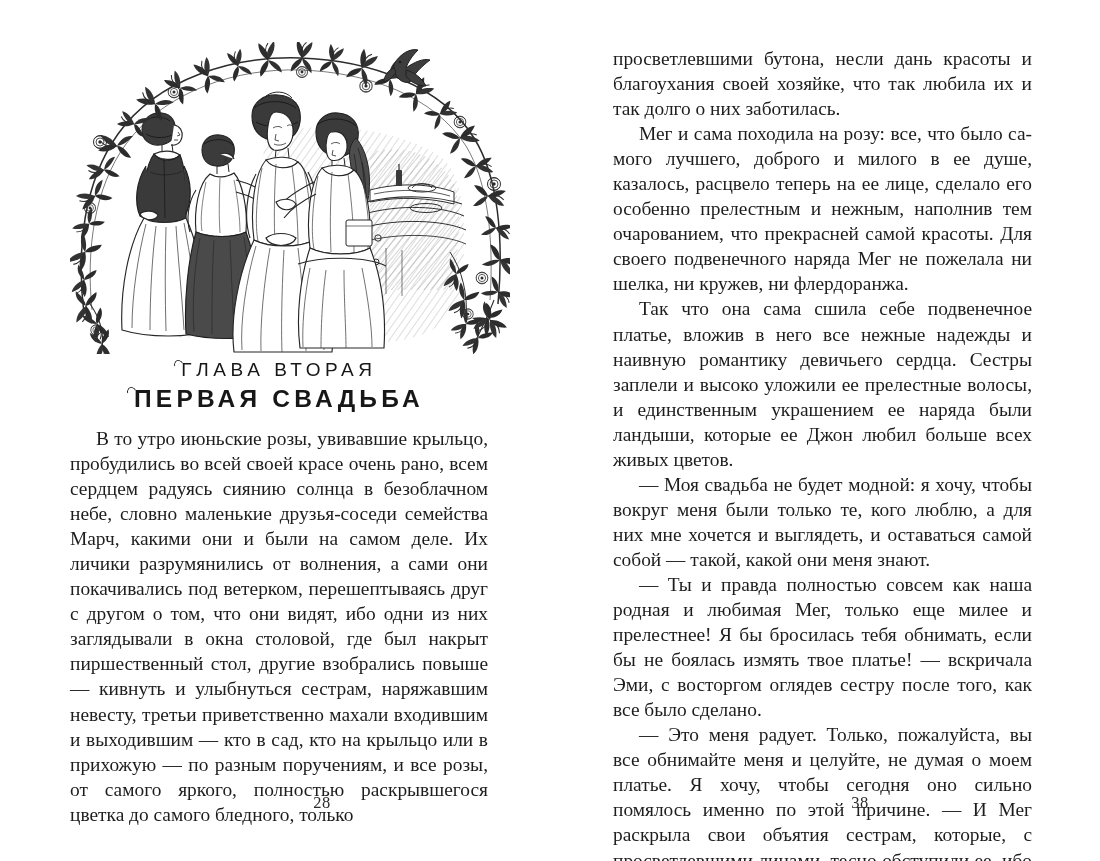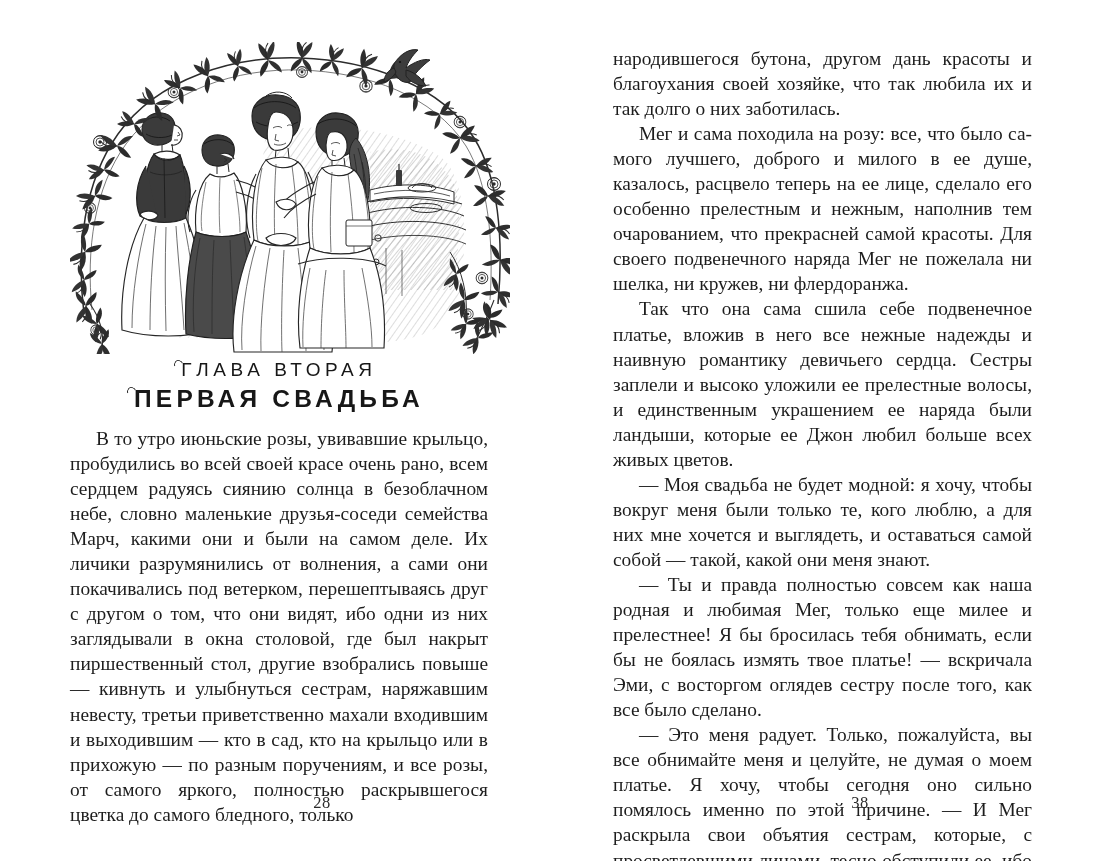--- a/index.html
+++ b/index.html
@@ -411,21 +411,21 @@
     <div class="text-block left-text">
       <p>В то утро июньские розы, увивавшие крыльцо, пробудились во всей своей красе очень рано, всем сердцем радуясь сиянию солнца в безоблачном не­бе, словно маленькие друзья-соседи семейства Марч, какими они и были на самом деле. Их личики раз­румянились от волнения, а сами они покачивались под ветерком, перешептываясь друг с другом о том, что они видят, ибо одни из них заглядывали в окна столовой, где был накрыт пиршественный стол, дру­гие взобрались повыше — кивнуть и улыбнуться сестрам, наряжавшим невесту, третьи приветствен­но махали входившим и выходившим — кто в сад, кто на крыльцо или в прихожую — по разным по­ручениям, и все розы, от самого яркого, полностью раскрывшегося цветка до самого бледного, только</p>
     </div>
 
     <div class="folio" style="bottom:48px">28</div>
   </div>
 
   <div class="page page-right">
 
     <div class="text-block right-text">
-      <p class="cont">народившегося бутона, другом дань красоты и бла­гоухания своей хозяйке, что так любила их и так долго о них заботилась.</p>
+      <p class="cont">просветлевшими бутона, несли дань красоты и бла­гоухания своей хозяйке, что так любила их и так долго о них заботилась.</p>
       <p>Мег и сама походила на розу: все, что было са­мого лучшего, доброго и милого в ее душе, казалось, расцвело теперь на ее лице, сделало его особенно прелестным и нежным, наполнив тем очарованием, что прекрасней самой красоты. Для своего подве­нечного наряда Мег не пожелала ни шелка, ни кру­жев, ни флердоранжа.</p>
       <p>Так что она сама сшила себе подвенечное платье, вложив в него все нежные надежды и наивную ро­мантику девичьего сердца. Сестры заплели и вы­соко уложили ее прелестные волосы, и единствен­ным украшением ее наряда были ландыши, кото­рые ее Джон любил больше всех живых цветов.</p>
       <p>— Моя свадьба не будет модной: я хочу, чтобы вокруг меня были только те, кого люблю, а для них мне хочется и выглядеть, и оставаться самой со­бой — такой, какой они меня знают.</p>
       <p>— Ты и правда полностью совсем как наша род­ная и любимая Мег, только еще милее и прелест­нее! Я бы бросилась тебя обнимать, если бы не боя­лась измять твое платье! — вскричала Эми, с вос­торгом оглядев сестру после того, как все было сделано.</p>
       <p>— Это меня радует. Только, пожалуйста, вы все обнимайте меня и целуйте, не думая о моем пла­тье. Я хочу, чтобы сегодня оно сильно помялось именно по этой причине. — И Мег раскрыла свои объятия сестрам, которые, с просветлевшими лица­ми, тесно обступили ее, ибо на минуту их охвати­ло ощущение, что новая любовь ничуть не изме­</p>
     </div>
 
     <div class="folio" style="bottom:48px">38</div>
   </div>
 

